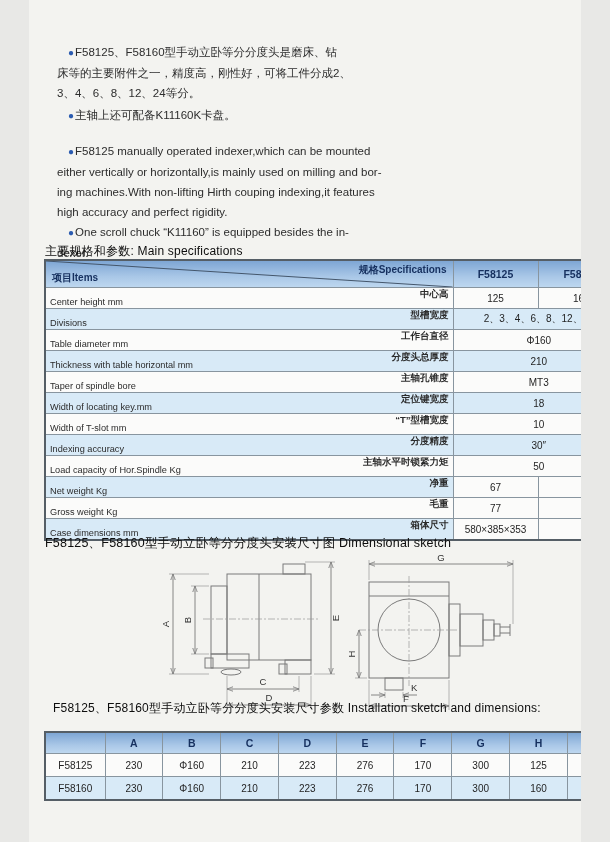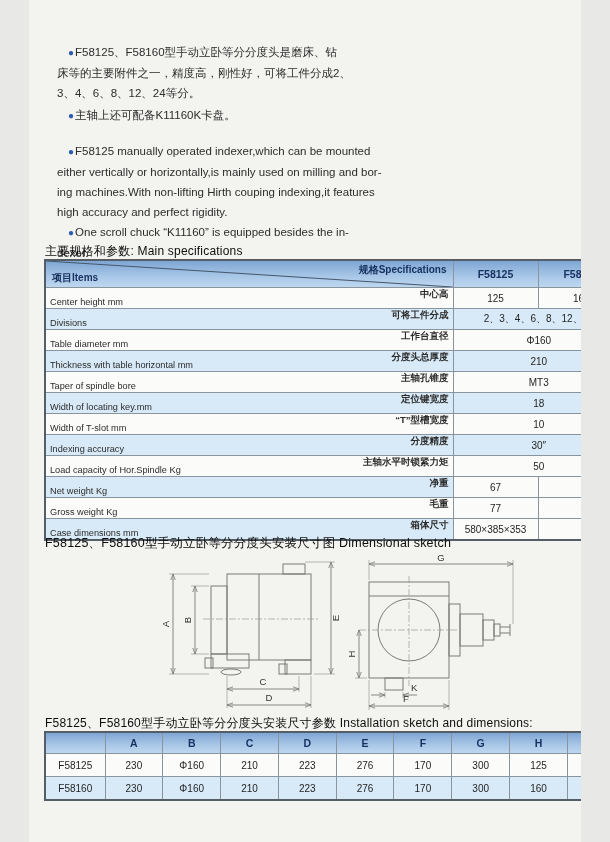--- a/index.html
+++ b/index.html
@@ -103,21 +103,21 @@
         <tr>
           <td>
             <div class="cn">中心高</div>
             <div class="en">Center height mm</div>
           </td>
           <td class="val">125</td>
           <td class="val">160</td>
         </tr>
         <tr class="alt">
           <td>
-            <div class="cn">可将工件分成</div>
+            <div class="cn">型槽宽度</div>
             <div class="en">Divisions</div>
           </td>
           <td class="val" colspan="2">2、3、4、6、8、12、24</td>
         </tr>
         <tr>
           <td>
             <div class="cn">工作台直径</div>
             <div class="en">Table diameter mm</div>
           </td>
           <td class="val" colspan="2">Φ160</td>
@@ -272,21 +272,21 @@
     <line class="dim" x1="24" y1="141" x2="38" y2="141" marker-end="url(#arR)"></line>
     <line class="dim" x1="70" y1="141" x2="56" y2="141" marker-end="url(#arR)"></line>
     <text x="64" y="137">K</text>
 
     <line class="ext" x1="22" y1="126" x2="22" y2="156"></line>
     <line class="ext" x1="102" y1="126" x2="102" y2="156"></line>
     <line class="dim" x1="22" y1="152" x2="102" y2="152" marker-start="url(#arR)" marker-end="url(#arR)"></line>
     <text x="59" y="148" text-anchor="middle">F</text>
   </svg>
 
-  <div class="sec-heading" style="top:715px;">F58125、F58160型手动立卧等分分度头安装尺寸参数 Installation sketch and dimensions:</div>
+  <div class="sec-heading" style="top:700px;margin-left:8px;">F58125、F58160型手动立卧等分分度头安装尺寸参数 Installation sketch and dimensions:</div>
 
   <table class="dims">
     <colgroup id="dims-cols">
         <col style="width: 60px;">
         <col style="width: 57.8px;">
         <col style="width: 57.8px;">
         <col style="width: 57.8px;">
         <col style="width: 57.8px;">
         <col style="width: 57.8px;">
         <col style="width: 57.8px;">

